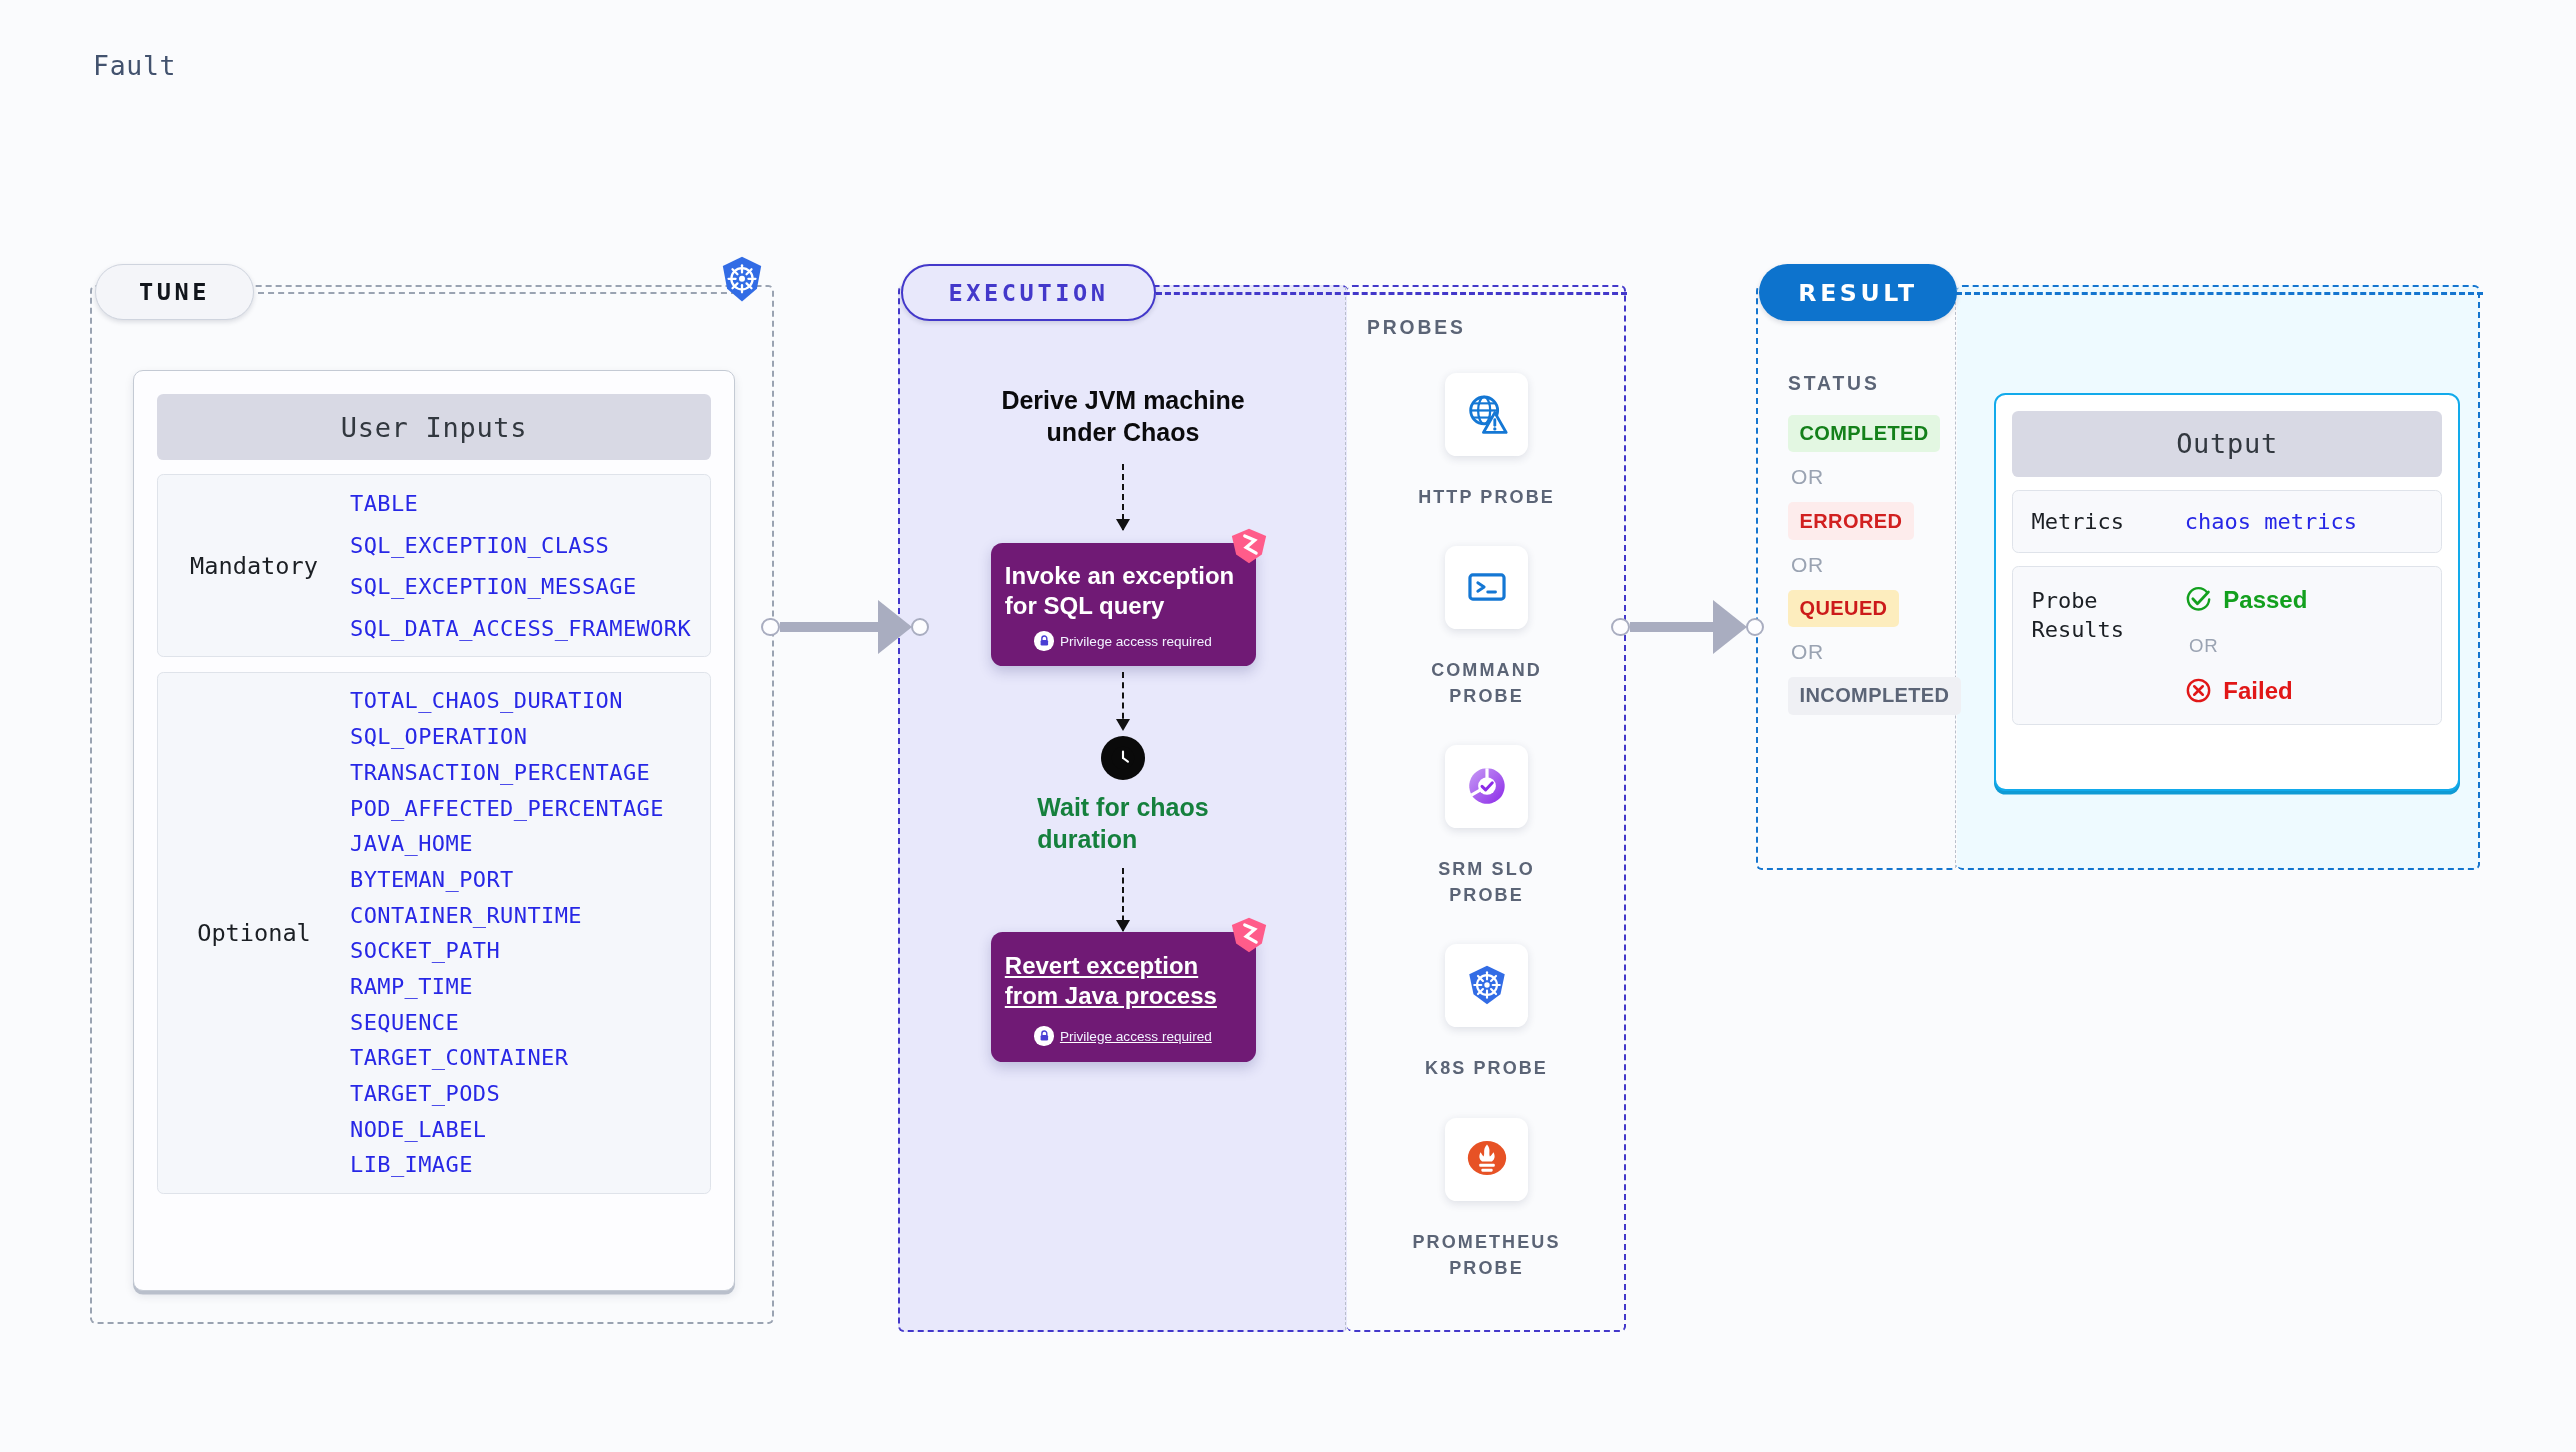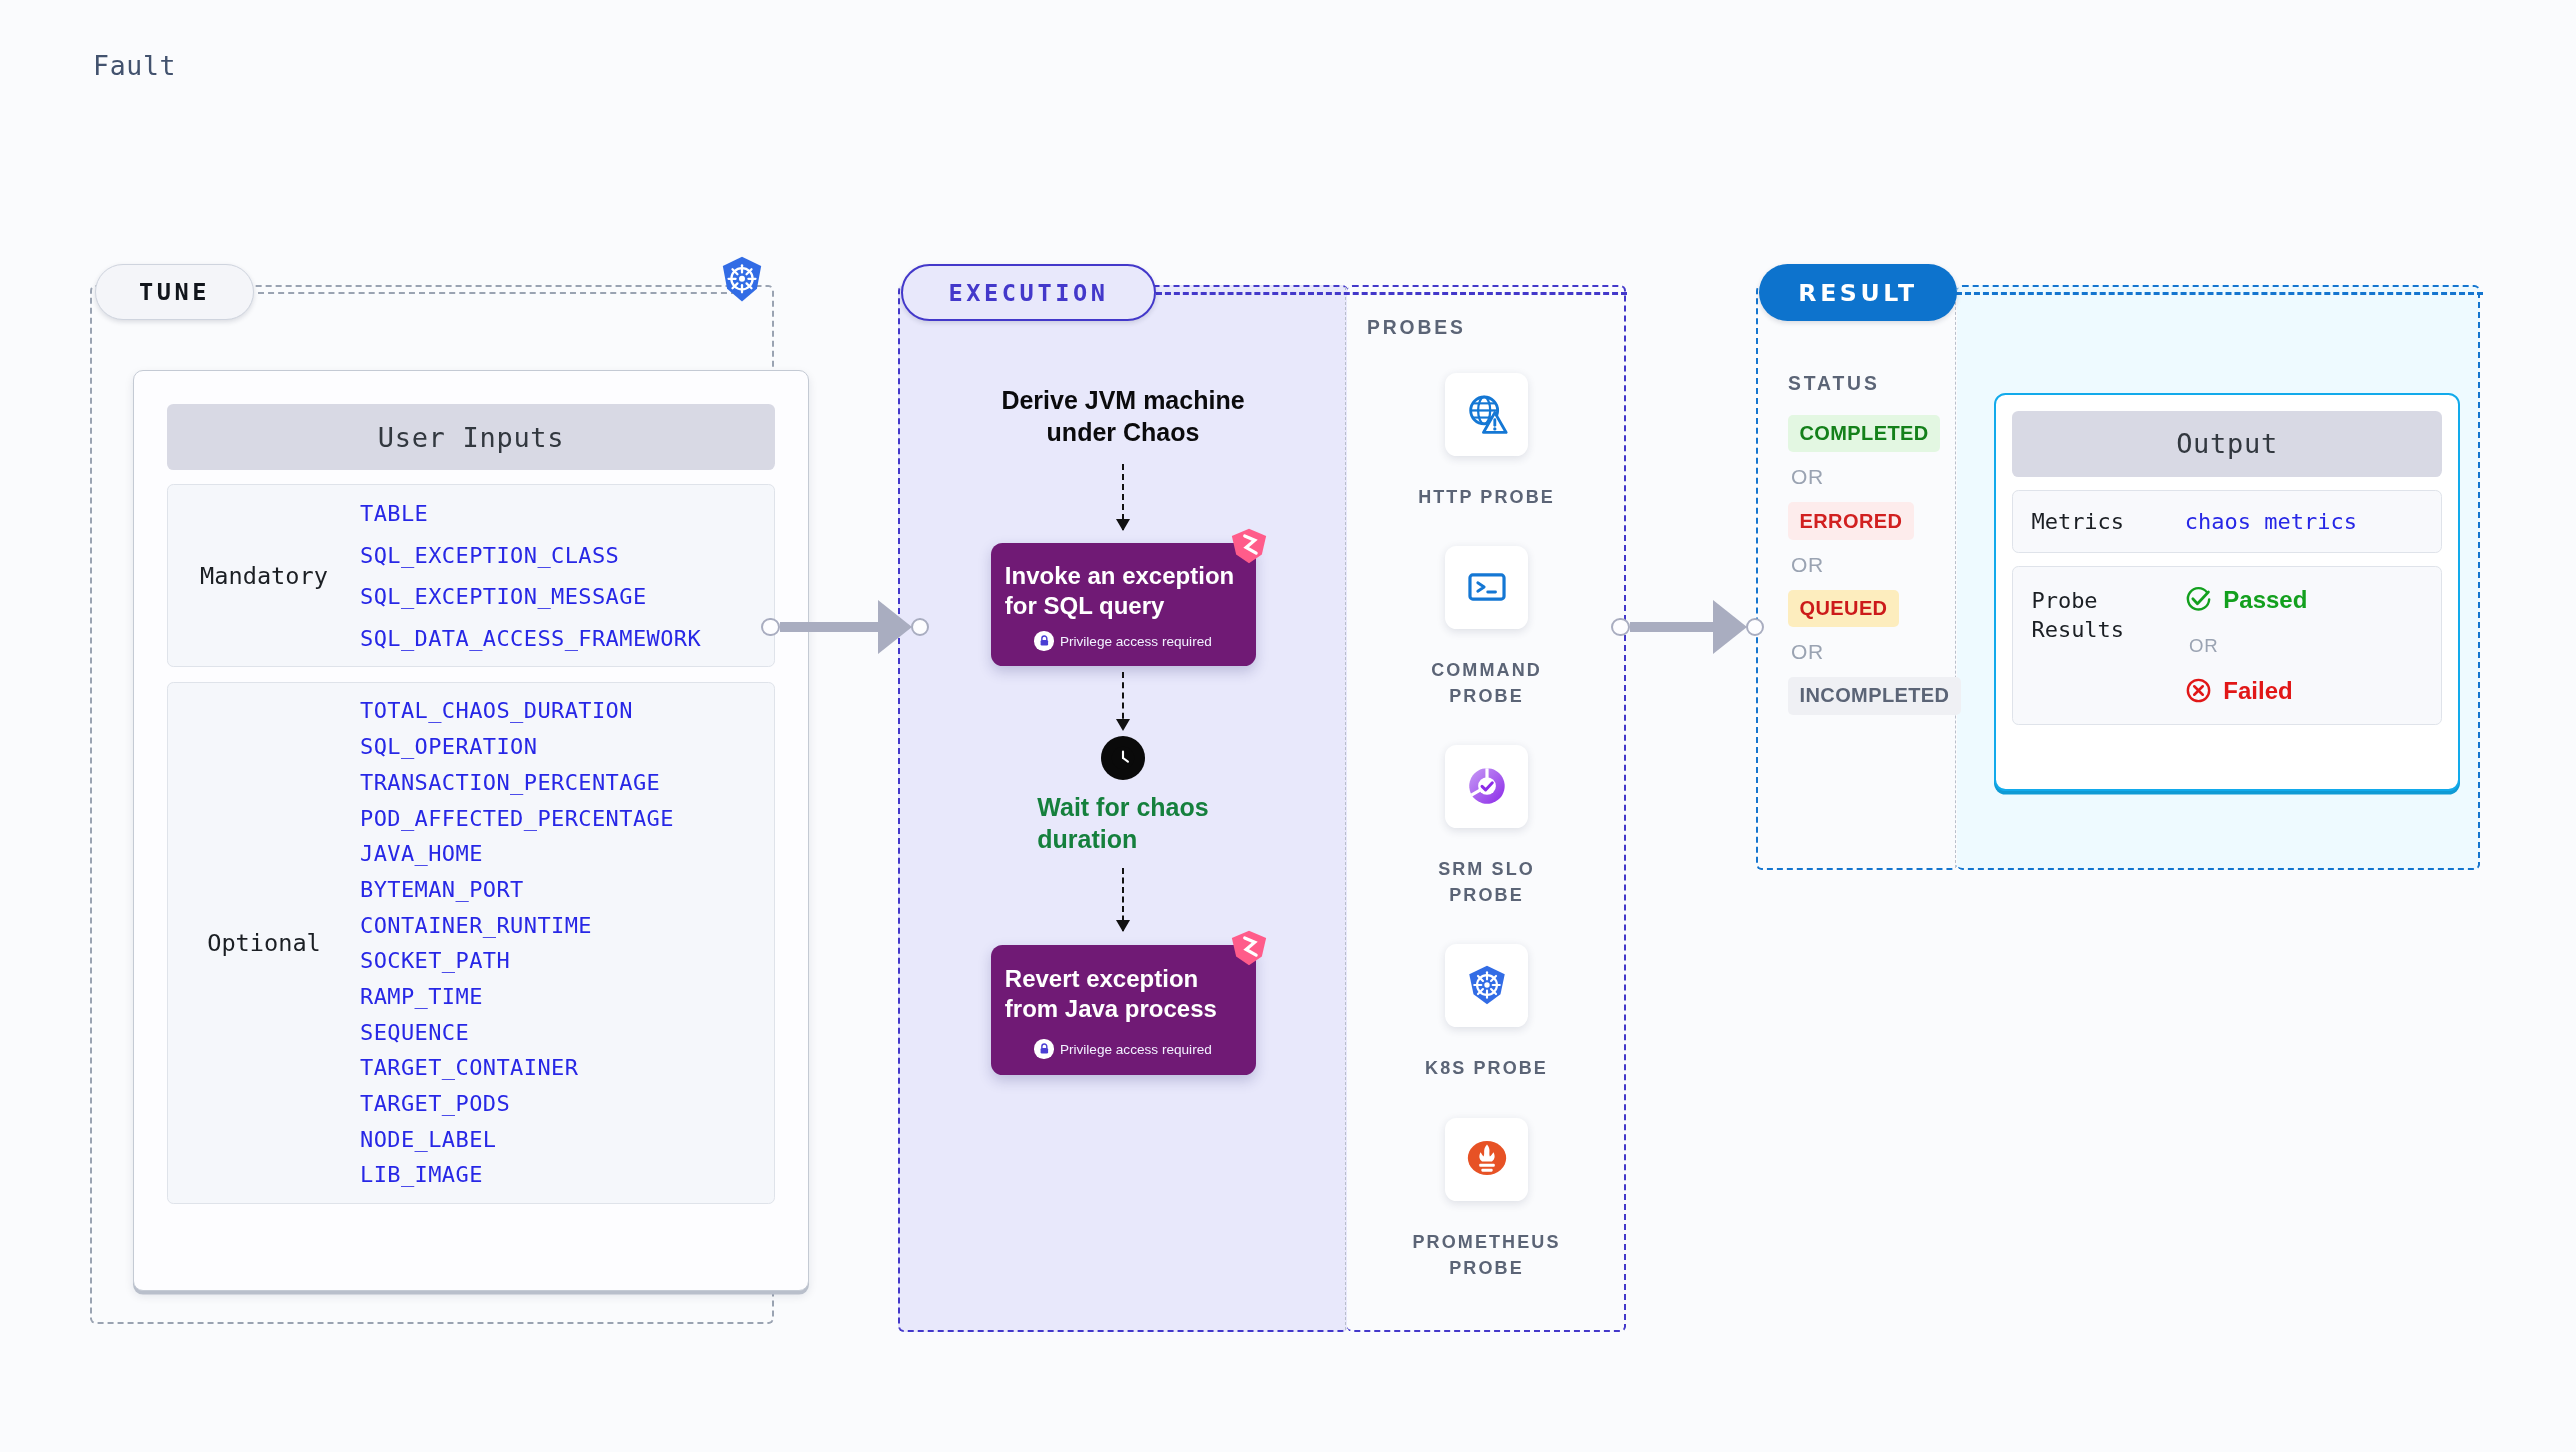--- a/index.html
+++ b/index.html
@@ -77,24 +77,24 @@
   
   .pill-line { position:absolute; height:0; }
   .line-tune  { left:258px;  top:292px; width:479px;  border-top:2.9px dashed #9aa3b2; }
   .line-exec  { left:1156px; top:292px; width:471px;  border-top:3.6px dashed #4338ca; }
   .line-result{ left:1956px; top:292px; width:527px;  border-top:3.6px dashed #1475cf; }
 
   .k8s-badge { position:absolute; left:720px; top:256px; }
 
   
   .tune-card {
-    position:absolute; left:133px; top:370px; width:676px; height:921px;
+    position:absolute; left:133px; top:370px; width:602px; height:921px;
     background:#fdfdff; border:1.4px solid #c4cad4; border-radius:10px;
     box-shadow: 0 3.6px 0 0 #b9bfcb, 0 4.3px 10px rgba(20,30,60,.10);
-    padding: 33px;
+    padding: 23px;
   }
   .ui-header {
     height:66px; background:#d8d9e4; border-radius:6.4px;
     display:flex; align-items:center; justify-content:center;
     font-family:"DejaVu Sans Mono", monospace; font-size:27px; color:#32383f;
     letter-spacing:0.7px;
   }
   .param-box {
     margin-top:14.3px; border:1.4px solid #dfe3ea; border-radius:6.4px;
     background:#f5f7fb; display:flex; align-items:center; padding:15.8px 0;
@@ -351,21 +351,21 @@
     </div>
 
     <div class="wait-label" style="white-space:pre-line">Wait for chaos
 duration</div>
 
     <div class="arrow-v" style="height:63px; margin-top:13px;">
       <div class="shaft"></div>
         <div class="head"></div>
     </div>
 
-    <div class="exec-card" style="margin-top:14px;">
+    <div class="exec-card" style="margin-top:1px;text-decoration:underline;">
       <span class="harness-mark">
         <svg width="40" height="40" viewBox="0 0 56 56">
           <path d="M28 4 L52 14 L46 40 L28 52 L10 40 L4 14 Z" fill="#ff5c8a"></path>
           <path d="M22 14 L36 20 L24 30 L38 38" stroke="#fff" stroke-width="4.5" fill="none" stroke-linecap="round"></path>
         </svg>
       </span>
       <div class="ct" style="white-space:pre-line">Revert exception
 from Java process</div>
       <div class="priv" style="margin-top:15.8px;">
         <span class="lock-badge">

